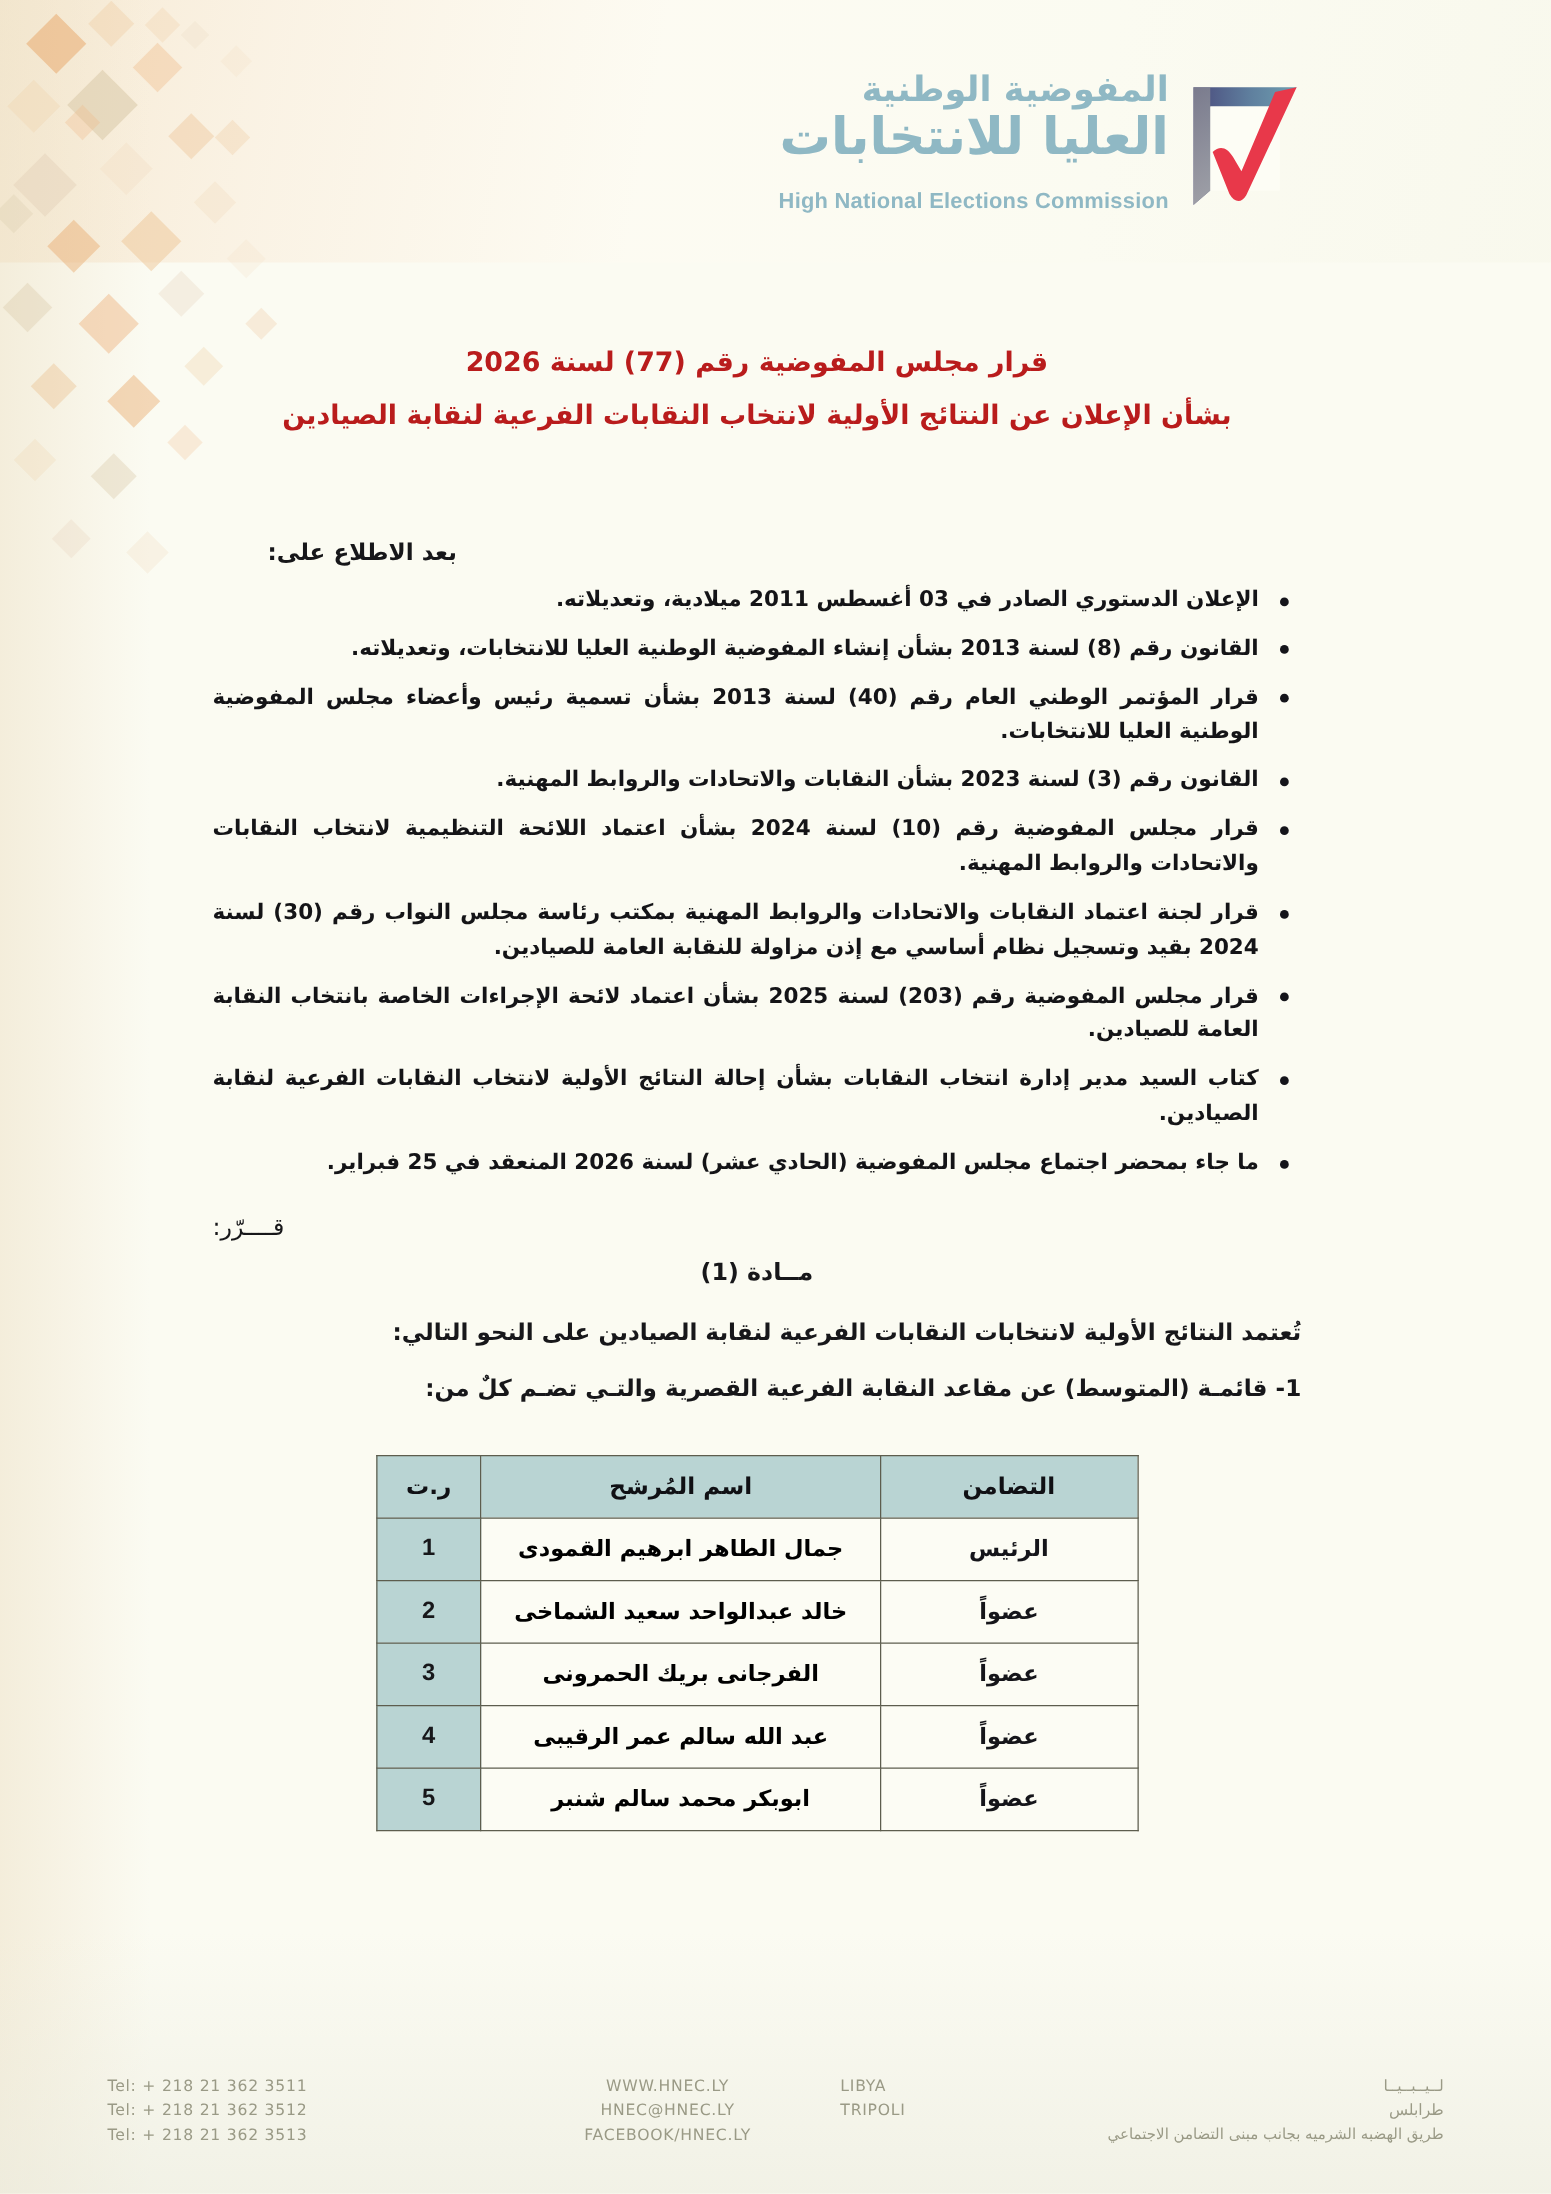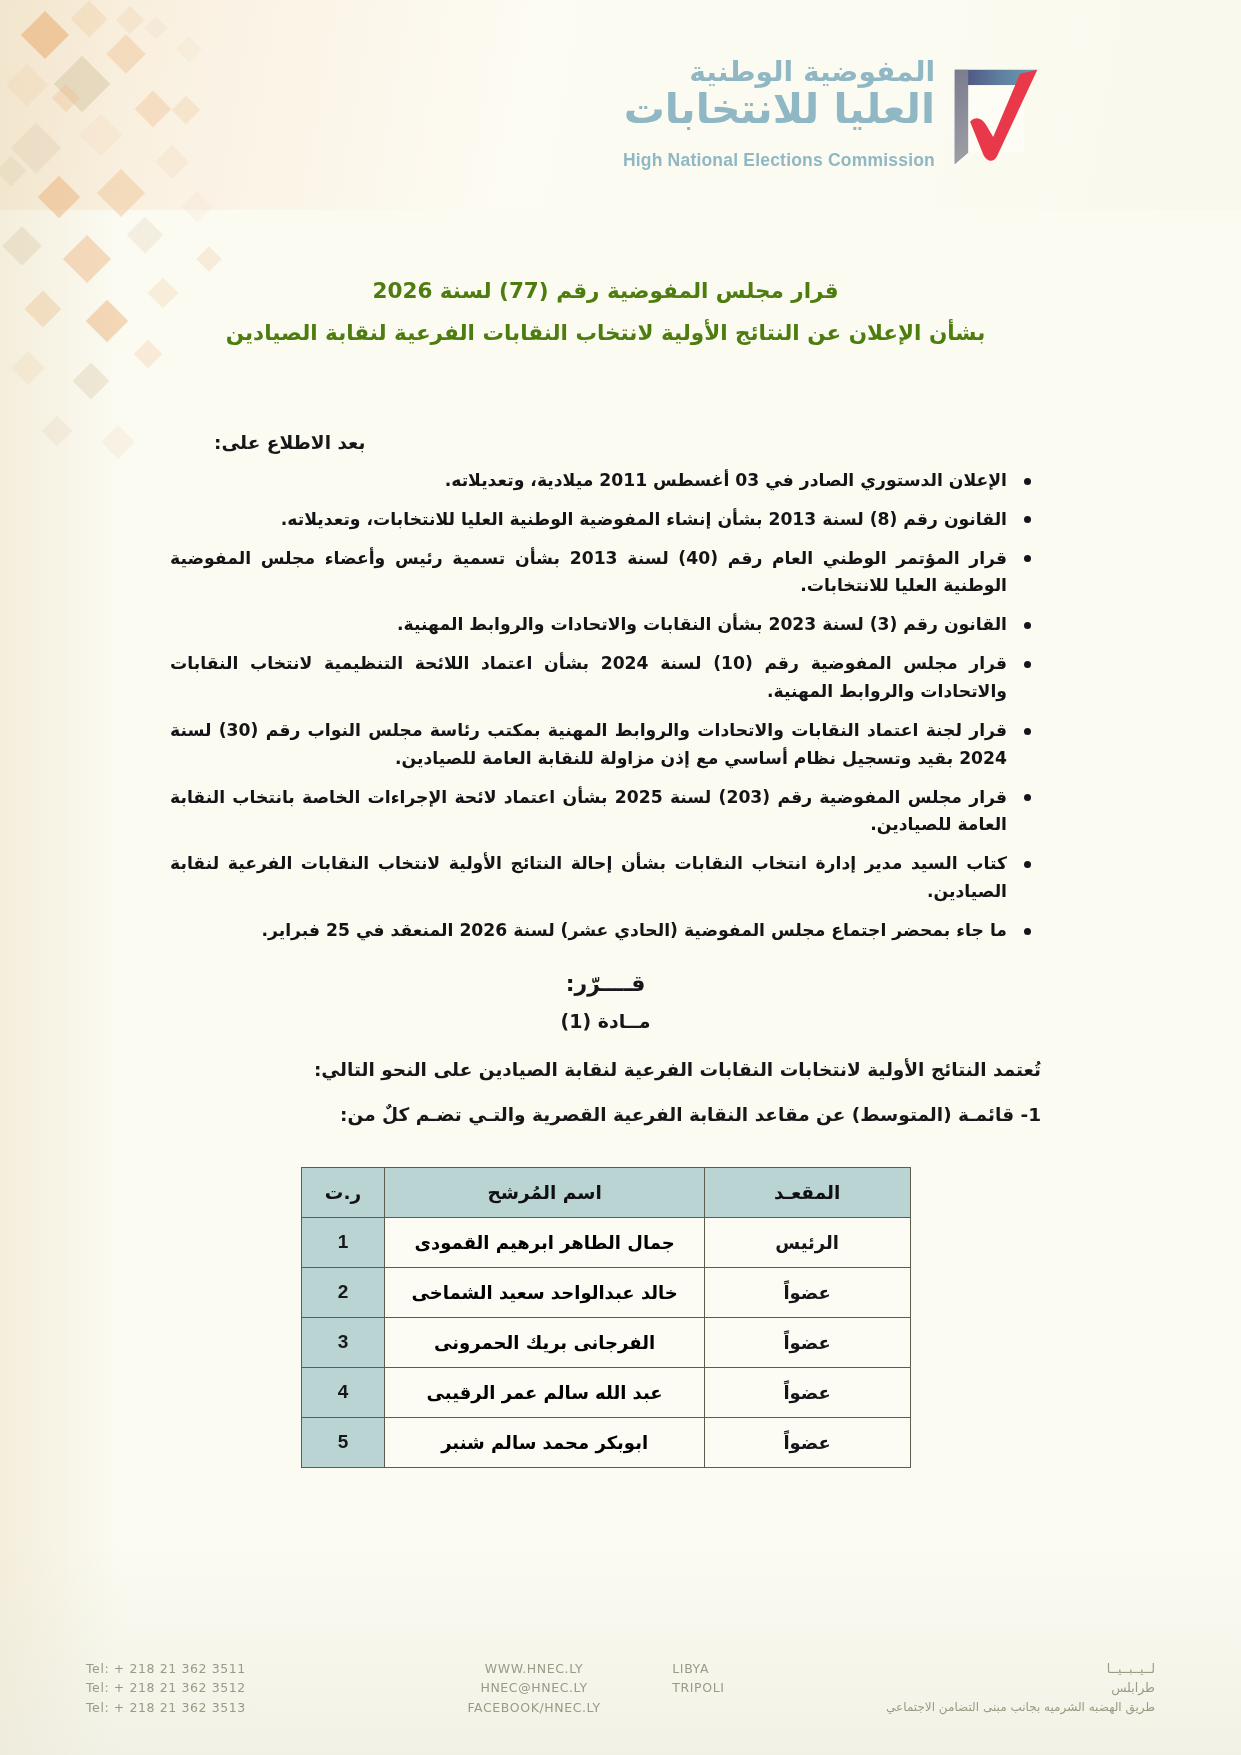--- a/index.html
+++ b/index.html
@@ -41,41 +41,41 @@
     font-family:"Liberation Sans",sans-serif;font-weight:700;
     font-size:17.5px;color:#8fb8c4;letter-spacing:.2px;margin-top:22px;direction:ltr;
   }
   .logo-mark{position:relative;width:96px;height:100px;flex:0 0 96px;margin-top:6px;}
   .logo-mark svg{width:100%;height:100%;display:block;}
 
   
   .content{position:absolute;left:0;right:0;top:270px;padding:0 200px 0 170px;direction:rtl;}
   h1.title{margin:0;text-align:center;font-size:0;}
   .title-line{
-    display:block;font-size:21.5px;font-weight:700;color:#4d7c0f;
+    display:block;font-size:21.5px;font-weight:700;color:#b91c1c;
     letter-spacing:0;line-height:1.95;
   }
 
   .intro{
     margin:78px 0 0 0;text-align:left;font-size:18.5px;font-weight:700;
     padding-left:44px;
   }
 
   ul.refs{list-style:none;margin:14px 0 0 0;padding:0;}
   ul.refs li{
     position:relative;font-size:17.2px;font-weight:700;line-height:1.62;
     text-align:justify;text-align-last:right;
     padding-right:34px;margin-bottom:11px;color:#141417;
   }
   ul.refs li::before{
     content:"";position:absolute;right:10px;top:.62em;
     width:7px;height:7px;border-radius:50%;background:#14141a;
   }
 
-  .decide{margin:26px 0 0 0;text-align:center;font-size:22px;font-weight:700;letter-spacing:2px;}
+  .decide{margin:26px 0 0 0;text-align:left;font-size:19px;font-weight:400;letter-spacing:2px;}
   .article{margin:14px 0 0 0;text-align:center;font-size:19px;font-weight:700;letter-spacing:1px;}
   .para{margin:22px 0 0 0;text-align:right;font-size:18.5px;font-weight:700;line-height:1.7;}
   .para.sub{margin-top:14px;}
 
   
   table.results{
     border-collapse:collapse;margin:36px auto 0 auto;
     width:610px;direction:rtl;background:#fcfcf4;
   }
   table.results th,table.results td{
@@ -203,21 +203,21 @@
       </ul>
 
     <p class="decide">قــــرّر:</p>
     <p class="article">مــادة (1)</p>
     <p class="para">تُعتمد النتائج الأولية لانتخابات النقابات الفرعية لنقابة الصيادين على النحو التالي:</p>
     <p class="para sub">1- قائمـة (المتوسط) عن مقاعد النقابة الفرعية القصرية والتـي تضـم كلٌ من:</p>
 
     <table class="results">
       <thead>
         <tr>
-          <th class="c-seat">المقعـد</th>
+          <th class="c-seat">التضامن</th>
           <th class="c-name">اسم المُرشح</th>
           <th class="c-rank">ر.ت</th>
         </tr>
       </thead>
       <tbody id="tbody">
           <tr>
             <td class="seat">الرئيس</td>
             <td class="name">جمال الطاهر ابرهيم القمودى</td>
             <td class="rank">1</td>
           </tr>

